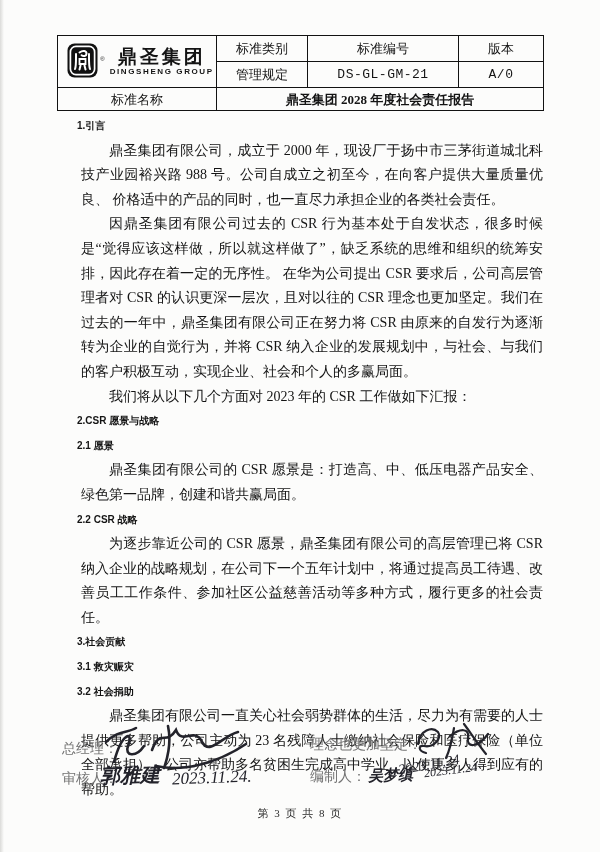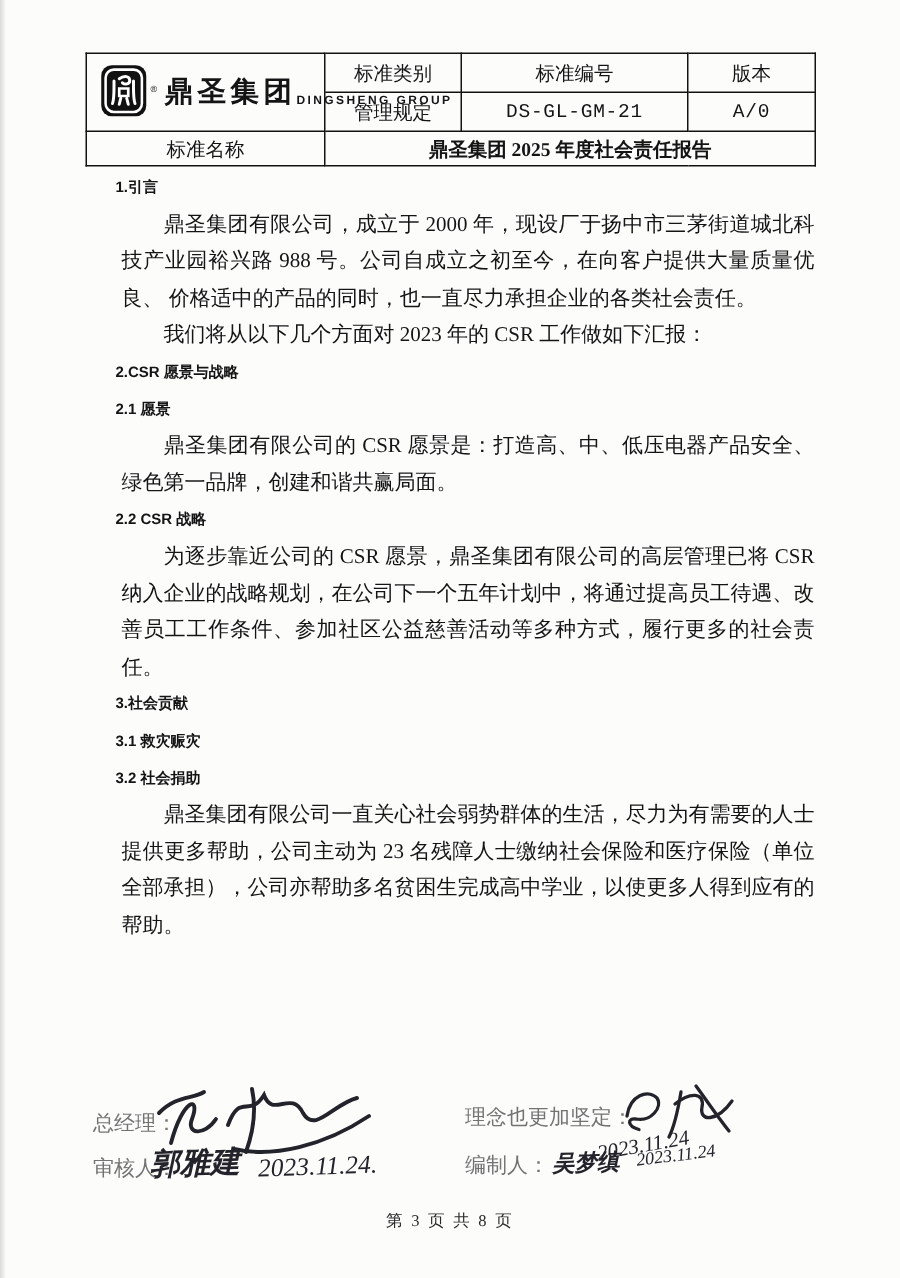--- a/index.html
+++ b/index.html
@@ -20,21 +20,21 @@
   td.c1{width:158px}td.c2{width:90px}td.c3{width:150px}td.c4{width:84px}
   tr.r1 td{height:25px}tr.r2 td{height:25px}tr.r3 td{height:22px}
   .mono{font-family:"Liberation Mono","DejaVu Sans Mono",monospace;font-size:12.5px;letter-spacing:.5px;}
   .std-name{font-weight:bold;font-size:14px;}
 
   
   .logo-wrap{display:flex;align-items:center;justify-content:flex-start;padding:2px 4px 2px 9px;gap:4px;}
   .logo-sq{position:relative;flex:0 0 auto;}
   .logo-reg{font-size:6px;position:relative;top:-12px;left:-1px;
     font-family:"Liberation Sans",sans-serif;}
-  .logo-txt{display:flex;flex-direction:row;align-items:flex-end;line-height:1;}
+  .logo-txt{display:flex;flex-direction:column;align-items:center;line-height:1;}
   .logo-cn{font-family:"Liberation Sans","DejaVu Sans",sans-serif;font-weight:bold;
     font-size:19px;letter-spacing:3px;white-space:nowrap;}
   .logo-en{font-family:"Liberation Sans","DejaVu Sans",sans-serif;font-weight:bold;
     font-size:8px;letter-spacing:1.6px;margin-top:2px;white-space:nowrap;}
 
   
   .doc-body{position:absolute;left:57px;top:114px;width:486px;}
   .blk{margin:0;text-indent:2em;text-align:justify;line-height:24.6px;font-size:14px;
     word-break:break-all;}
   .blk.heading{font-weight:bold;font-family:"Liberation Sans","DejaVu Sans",sans-serif;
@@ -87,28 +87,29 @@
     <td class="c3">标准编号</td>
     <td class="c4">版本</td>
   </tr>
   <tr class="r2">
     <td class="c2">管理规定</td>
     <td class="c3 mono">DS-GL-GM-21</td>
     <td class="c4 mono">A/0</td>
   </tr>
   <tr class="r3">
     <td class="c1">标准名称</td>
-    <td colspan="3" class="std-name">鼎圣集团 2025 年度社会责任报告</td>
+    <td colspan="3" class="std-name">鼎圣集团 2028 年度社会责任报告</td>
   </tr>
 </tbody>
   </table>
 
 <div class="doc-body">
     <p class="blk heading">1.引言</p>
     <p class="blk para">鼎圣集团有限公司，成立于 2000 年，现设厂于扬中市三茅街道城北科技产业园裕兴路 988 号。公司自成立之初至今，在向客户提供大量质量优良、 价格适中的产品的同时，也一直尽力承担企业的各类社会责任。</p>
+    <p class="blk para">因鼎圣集团有限公司过去的 CSR 行为基本处于自发状态，很多时候是“觉得应该这样做，所以就这样做了”，缺乏系统的思维和组织的统筹安排，因此存在着一定的无序性。 在华为公司提出 CSR 要求后，公司高层管理者对 CSR 的认识更深一层次，且对以往的 CSR 理念也更加坚定。我们在过去的一年中，鼎圣集团有限公司正在努力将 CSR 由原来的自发行为逐渐转为企业的自觉行为，并将 CSR 纳入企业的发展规划中，与社会、与我们的客户积极互动，实现企业、社会和个人的多赢局面。</p>
     <p class="blk para">我们将从以下几个方面对 2023 年的 CSR 工作做如下汇报：</p>
     <p class="blk heading">2.CSR 愿景与战略</p>
     <p class="blk heading">2.1 愿景</p>
     <p class="blk para">鼎圣集团有限公司的 CSR 愿景是：打造高、中、低压电器产品安全、绿色第一品牌，创建和谐共赢局面。</p>
     <p class="blk heading">2.2 CSR 战略</p>
     <p class="blk para">为逐步靠近公司的 CSR 愿景，鼎圣集团有限公司的高层管理已将 CSR 纳入企业的战略规划，在公司下一个五年计划中，将通过提高员工待遇、改善员工工作条件、参加社区公益慈善活动等多种方式，履行更多的社会责任。</p>
     <p class="blk heading">3.社会贡献</p>
     <p class="blk heading">3.1 救灾赈灾</p>
     <p class="blk heading">3.2 社会捐助</p>
     <p class="blk para">鼎圣集团有限公司一直关心社会弱势群体的生活，尽力为有需要的人士提供更多帮助，公司主动为 23 名残障人士缴纳社会保险和医疗保险（单位全部承担），公司亦帮助多名贫困生完成高中学业，以使更多人得到应有的帮助。</p>

